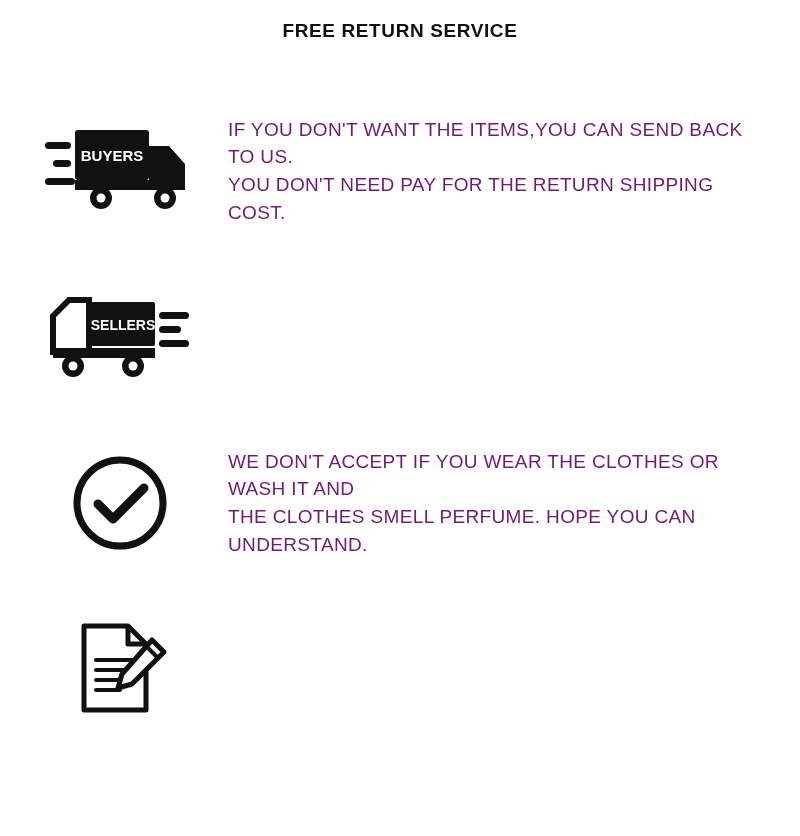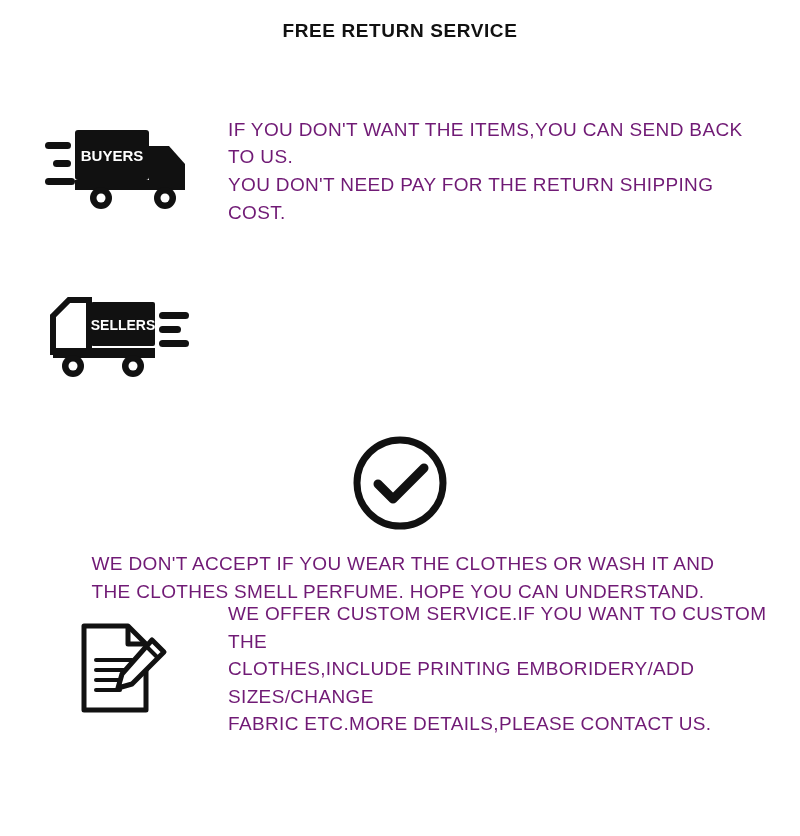--- a/index.html
+++ b/index.html
@@ -35,21 +35,21 @@
   .row {
     display: flex;
     align-items: center;
     width: 740px;
     margin: 0 auto;
     box-sizing: border-box;
     gap: 12px;
   }
   .row-1 { height: 150px; }
   .row-2 { height: 150px; margin-top: 16px; }
-  .row-3 { height: 150px; margin-top: 16px; flex-direction: column; }
+  .row-3 { height: 150px; margin-top: 16px; }
   .row-4 { height: 150px; margin-top: 16px; }
   .icon-cell {
     width: 180px;
     min-width: 180px;
     display: flex;
     align-items: center;
     justify-content: center;
   }
   .text-cell {
     flex: 1;
@@ -158,21 +158,16 @@
             <line x1="36" y1="56" x2="72" y2="56"></line>
             <line x1="36" y1="66" x2="66" y2="66"></line>
             <line x1="36" y1="76" x2="60" y2="76"></line>
           </g>
           <g fill="#111111">
             <path d="M92,26 L104,38 L72,70 L58,74 L62,60 Z" fill="#ffffff" stroke="#111111" stroke-width="5" stroke-linejoin="round"></path>
             <path d="M86,32 L98,44" stroke="#111111" stroke-width="4" fill="none"></path>
           </g>
         </svg>
       </div>
-      <div class="text-cell">
-        <p>WE OFFER CUSTOM SERVICE.IF YOU WANT TO CUSTOM THE
-CLOTHES,INCLUDE PRINTING EMBORIDERY/ADD SIZES/CHANGE
-FABRIC ETC.MORE DETAILS,PLEASE CONTACT US.</p>
-      </div>
     </div>
 
   </div>
 </div>
 
 </body></html>

